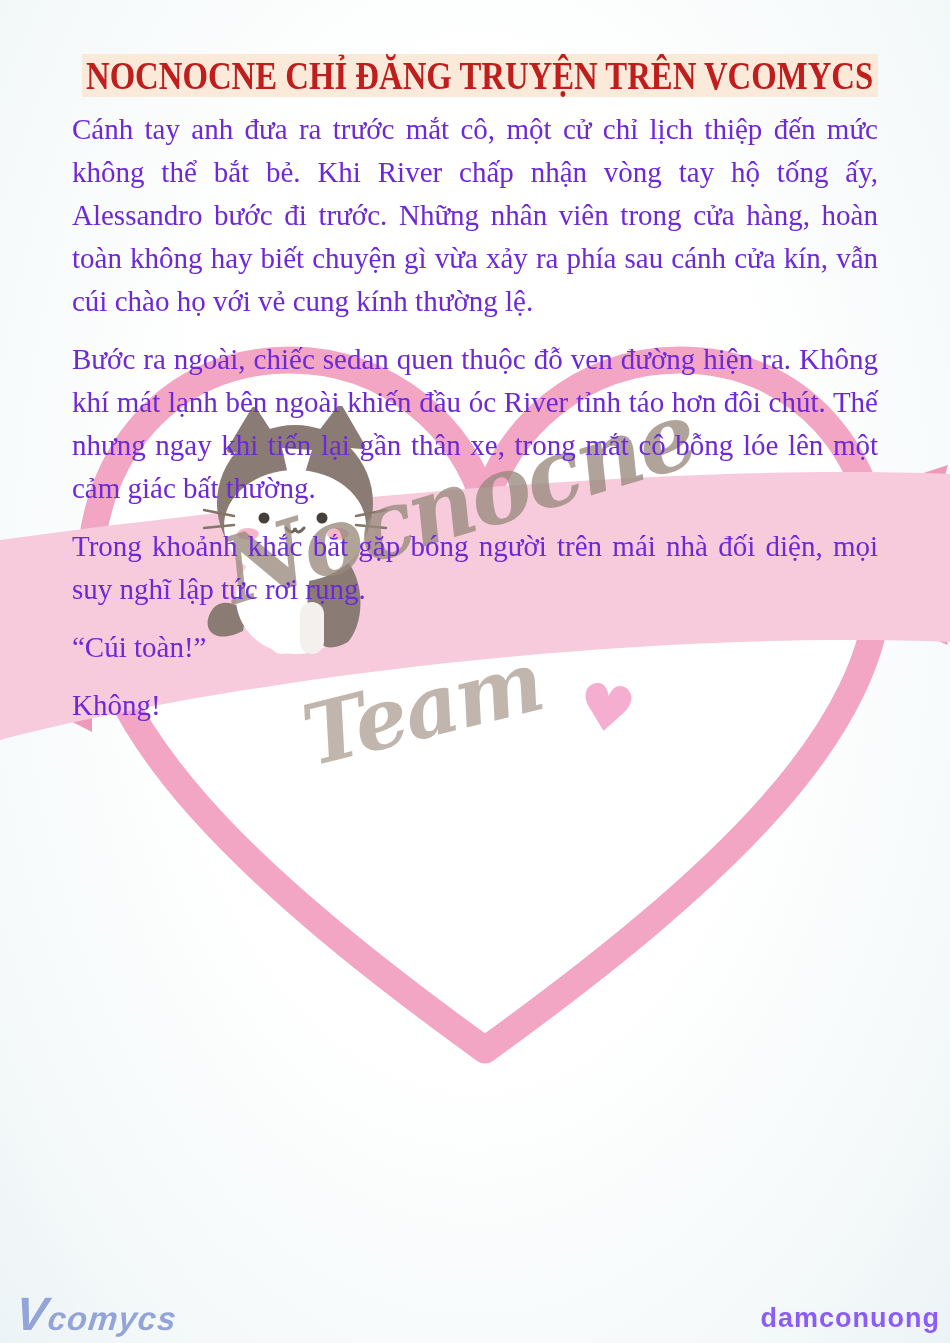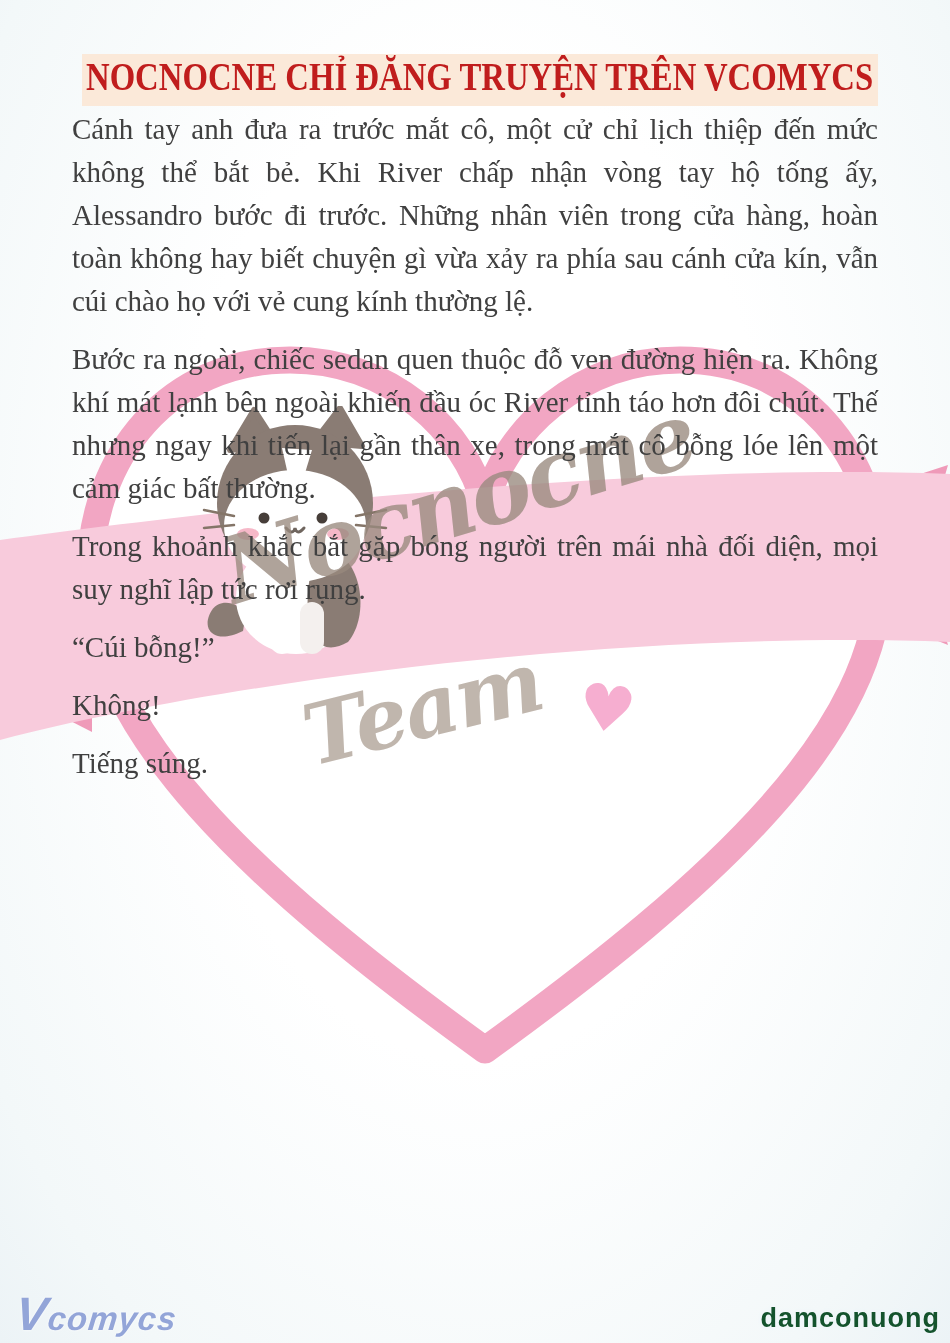--- a/index.html
+++ b/index.html
@@ -24,46 +24,46 @@
     font-family:"DejaVu Serif", serif;font-style:italic;font-weight:bold;
     font-size:84px;letter-spacing:-2px;color:rgba(167,154,141,0.72);
     transform:rotate(-14deg);transform-origin:left center;white-space:nowrap;
   }
   .wm-heart-dot{
     position:absolute;left:578px;top:672px;font-size:64px;color:#f6aed0;
     transform:rotate(8deg);font-family:"DejaVu Sans", sans-serif;
   }
   
   #header-strip{
-    position:absolute;left:82px;top:54px;width:796px;height:52px;z-index:3;
-    background:#fbe9d9;display:flex;justify-content:center;
+    position:absolute;left:82px;top:54px;width:796px;height:43px;z-index:3;
+    background:#fbe9d9;display:flex;align-items:center;justify-content:center;
   }
   #header-strip .title{
     font-family:"Liberation Serif", serif;font-weight:bold;font-size:39px;
     color:#c01d1d;white-space:nowrap;transform:scaleX(0.84);letter-spacing:0px;
   }
   
   #text-col{
     position:absolute;left:72px;top:108px;width:806px;z-index:2;
-    font-size:29px;line-height:43px;color:#404040;
+    font-size:29px;line-height:43px;color:#6d28d9;
   }
   #text-col p{margin:0 0 15px 0;text-align:justify;}
   #text-col p.short{text-align:left;}
   
   #site-logo{
     position:absolute;left:16px;top:1286px;z-index:3;
     font-family:"Liberation Sans", sans-serif;font-style:italic;font-weight:bold;
     font-size:33px;color:#93a5d8;letter-spacing:1px;transform:skewX(-6deg);
     text-shadow:0 0 3px rgba(255,255,255,0.9);
   }
   #site-logo::first-letter{font-size:47px;}
   #credit{
     position:absolute;right:10px;top:1303px;z-index:3;
     font-family:"Liberation Sans", sans-serif;font-weight:bold;font-size:27px;
-    color:#14532d;letter-spacing:1px;
+    color:#8b5cf6;letter-spacing:1px;
     text-shadow:0 0 5px #eaf3fb, 0 0 2px #ffffff;
   }
 </style>
 </head>
 <body>
 
 <div id="watermark">
 
   <svg class="heart-svg" viewBox="0 0 860 740">
     <path d="M430,170 C410,95 335,25 235,25 C115,25 35,120 35,240 C35,395 195,545 430,715 C665,545 825,395 825,240 C825,120 745,25 625,25 C525,25 450,95 430,170 Z" fill="#ffffff" stroke="#f2a6c3" stroke-width="27" stroke-linejoin="round"></path>
@@ -114,19 +114,18 @@
 </div>
 
 <div id="header-strip">
   <div class="title">NOCNOCNE CHỈ ĐĂNG TRUYỆN TRÊN VCOMYCS</div>
 </div>
 
 <div id="text-col">
   <p>Cánh tay anh đưa ra trước mắt cô, một cử chỉ lịch thiệp đến mức không thể bắt bẻ. Khi River chấp nhận vòng tay hộ tống ấy, Alessandro bước đi trước. Những nhân viên trong cửa hàng, hoàn toàn không hay biết chuyện gì vừa xảy ra phía sau cánh cửa kín, vẫn cúi chào họ với vẻ cung kính thường lệ.</p>
   <p>Bước ra ngoài, chiếc sedan quen thuộc đỗ ven đường hiện ra. Không khí mát lạnh bên ngoài khiến đầu óc River tỉnh táo hơn đôi chút. Thế nhưng ngay khi tiến lại gần thân xe, trong mắt cô bỗng lóe lên một cảm giác bất thường.</p>
   <p>Trong khoảnh khắc bắt gặp bóng người trên mái nhà đối diện, mọi suy nghĩ lập tức rơi rụng.</p>
-  <p class="short">“Cúi bỗng!”</p>
+  <p class="short">“Cúi toàn!”</p>
   <p class="short">Không!</p>
-  <p class="short">Tiếng súng.</p>
 </div>
 
 <div id="site-logo">Vcomycs</div>
 <div id="credit">damconuong</div>
 
 </body></html>

